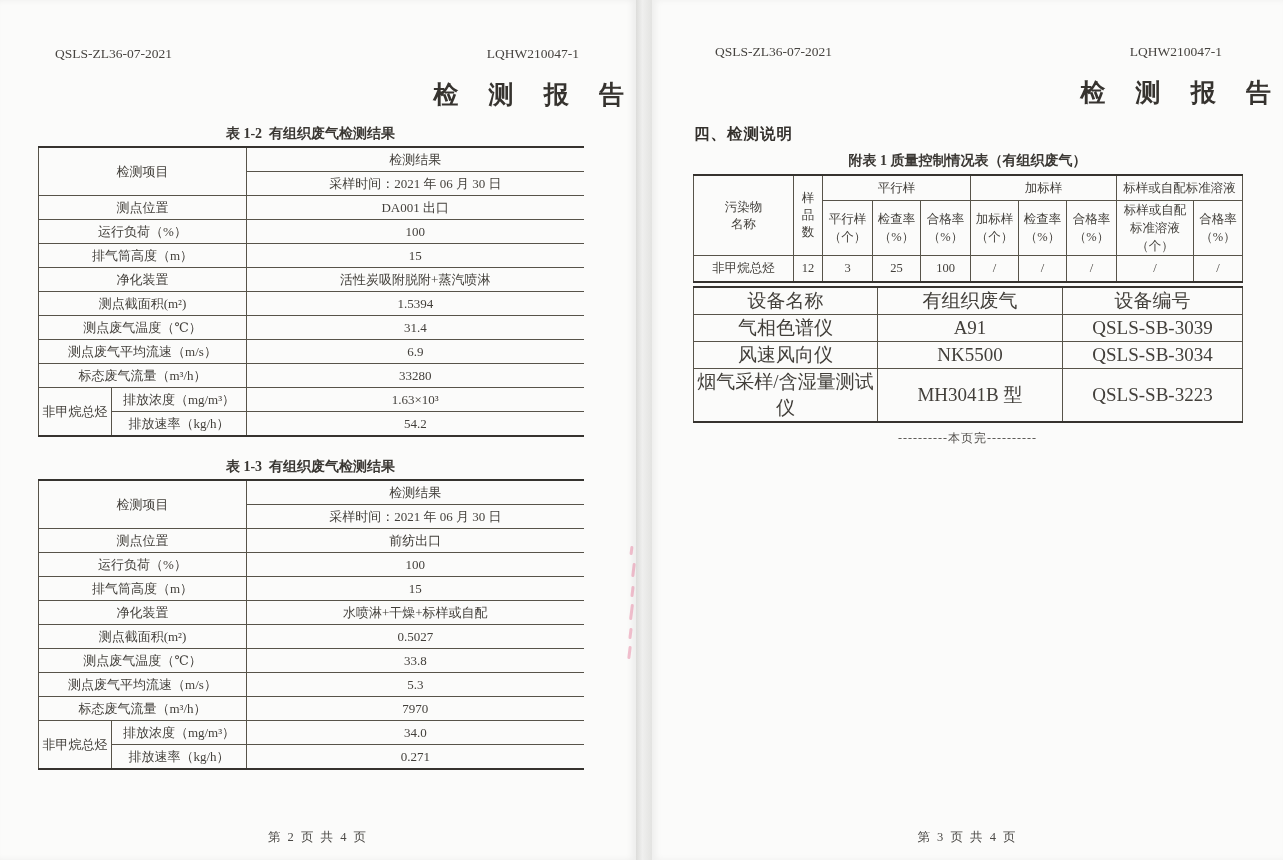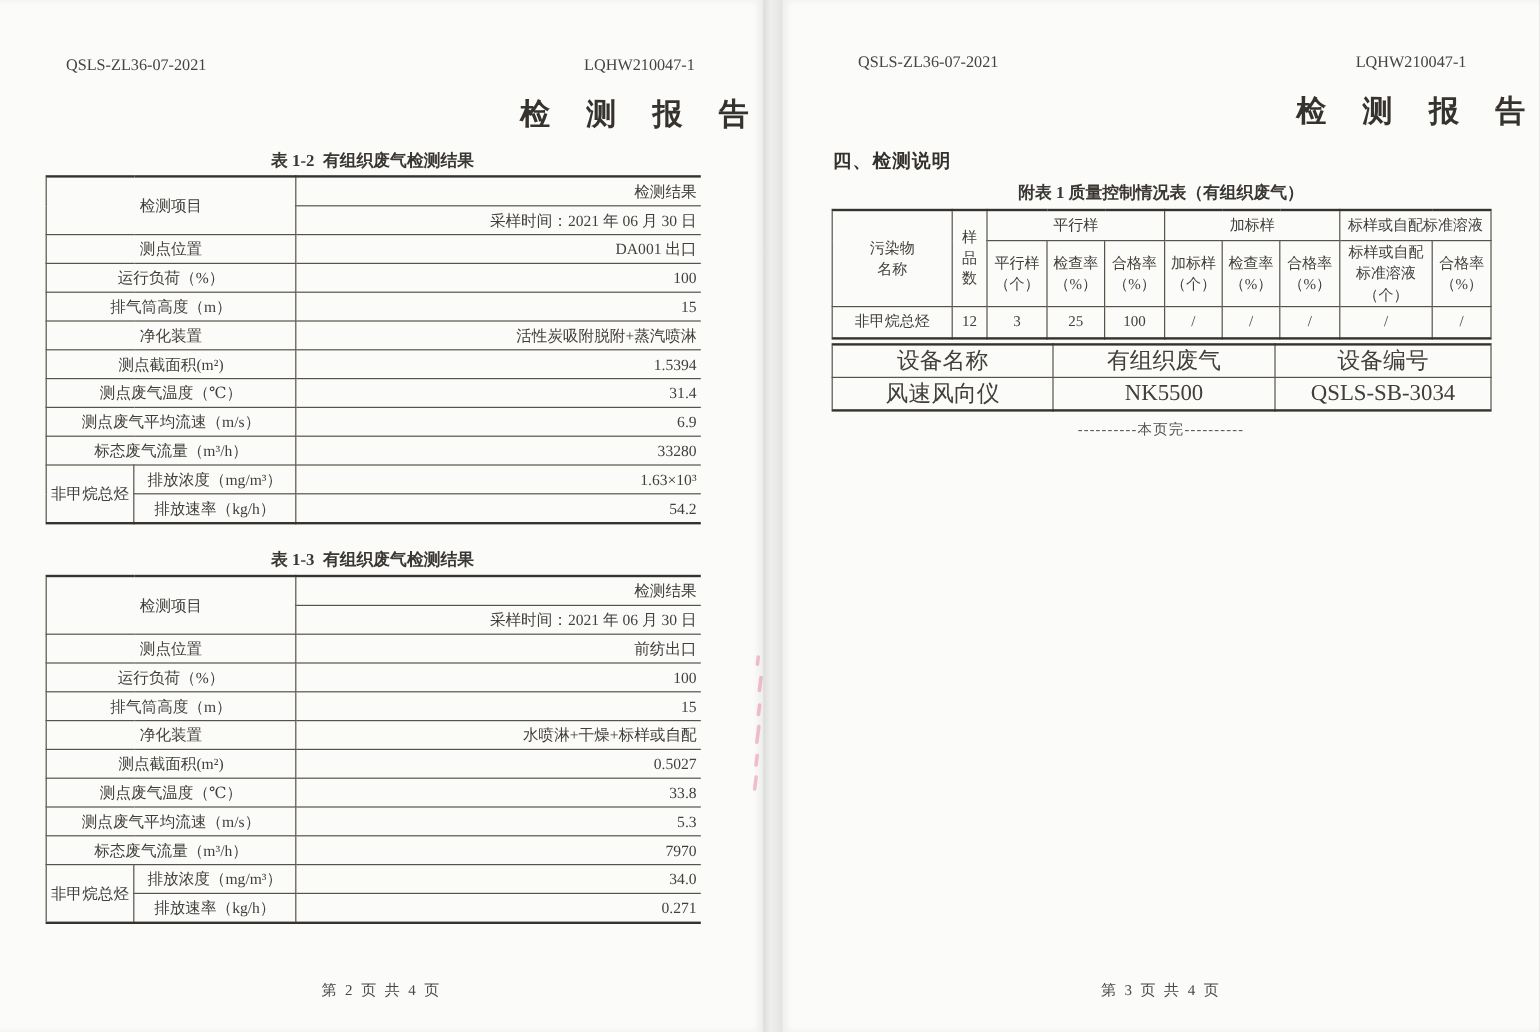--- a/index.html
+++ b/index.html
@@ -34,38 +34,38 @@
   .section-heading{font-weight:bold;font-size:15.5px;letter-spacing:1px;
     margin:15px 0 4px 42px;color:#34312d;}
 
   table.d{border-collapse:collapse;table-layout:fixed;
     border-top:2px solid #36332f;border-bottom:2px solid #36332f;}
   table.d td{border:1px solid #575349;text-align:center;vertical-align:middle;
     padding:0 3px;color:#423f3a;overflow:hidden;}
 
   .t-left{width:545px;margin:3px 0 0 38px;font-size:13px;}
   .t-left td{height:23px;}
-  .t-left td:last-child{border-right:none;text-align:right;}
+  .t-left td:last-child{border-right:none;}
   .t-left td:first-child{border-left:1px solid #575349;}
 
   .t-qc{width:549px;margin:4px 0 0 41px;font-size:12.5px;}
   .t-qc .grp td{height:24px;}
   .t-qc .sub td{height:50px;line-height:1.45;}
   .t-qc .dat td{height:25px;}
 
   .t-eq{width:549px;margin:3px 0 0 41px;font-size:19px;}
   .t-eq td{height:25px;}
 
   .ml{white-space:pre-line;}
   .vert{line-height:1.35;}
 
   .page-end{width:549px;margin:7px 0 0 41px;text-align:center;
     font-size:12px;color:#55524e;letter-spacing:1px;}
 
-  .footer{position:absolute;bottom:26px;left:0;width:100%;text-align:center;
+  .footer{position:absolute;bottom:14px;left:0;width:100%;text-align:center;
     font-size:12.5px;letter-spacing:2px;color:#4b4946;}
 
   
   .rmark{position:absolute;width:3px;background:rgba(225,95,135,0.38);border-radius:2px;
     transform:rotate(7deg);}
   .rm1{left:630px;top:546px;height:9px;}
   .rm2{left:632px;top:563px;height:14px;}
   .rm3{left:631px;top:586px;height:11px;}
   .rm4{left:630px;top:604px;height:16px;}
   .rm5{left:629px;top:628px;height:11px;}
@@ -295,24 +295,34 @@
           <col style="width:185px">
           <col style="width:180px">
         </colgroup>
       <tbody>
           <tr>
         <td>设备名称</td>
         <td>有组织废气</td>
         <td>设备编号</td>
       </tr>
       <tr>
+        <td>气相色谱仪</td>
+        <td>A91</td>
+        <td>QSLS-SB-3039</td>
+      </tr>
+      <tr>
         <td>风速风向仪</td>
         <td>NK5500</td>
         <td>QSLS-SB-3034</td>
       </tr>
+      <tr>
+        <td>烟气采样/含湿量测试仪</td>
+        <td>MH3041B 型</td>
+        <td>QSLS-SB-3223</td>
+      </tr>
     </tbody>
       </table>
 
     <div class="page-end">----------本页完----------</div>
 
     <div class="footer">第 3 页 共 4 页</div>
   </div>
 
 </div>
 

